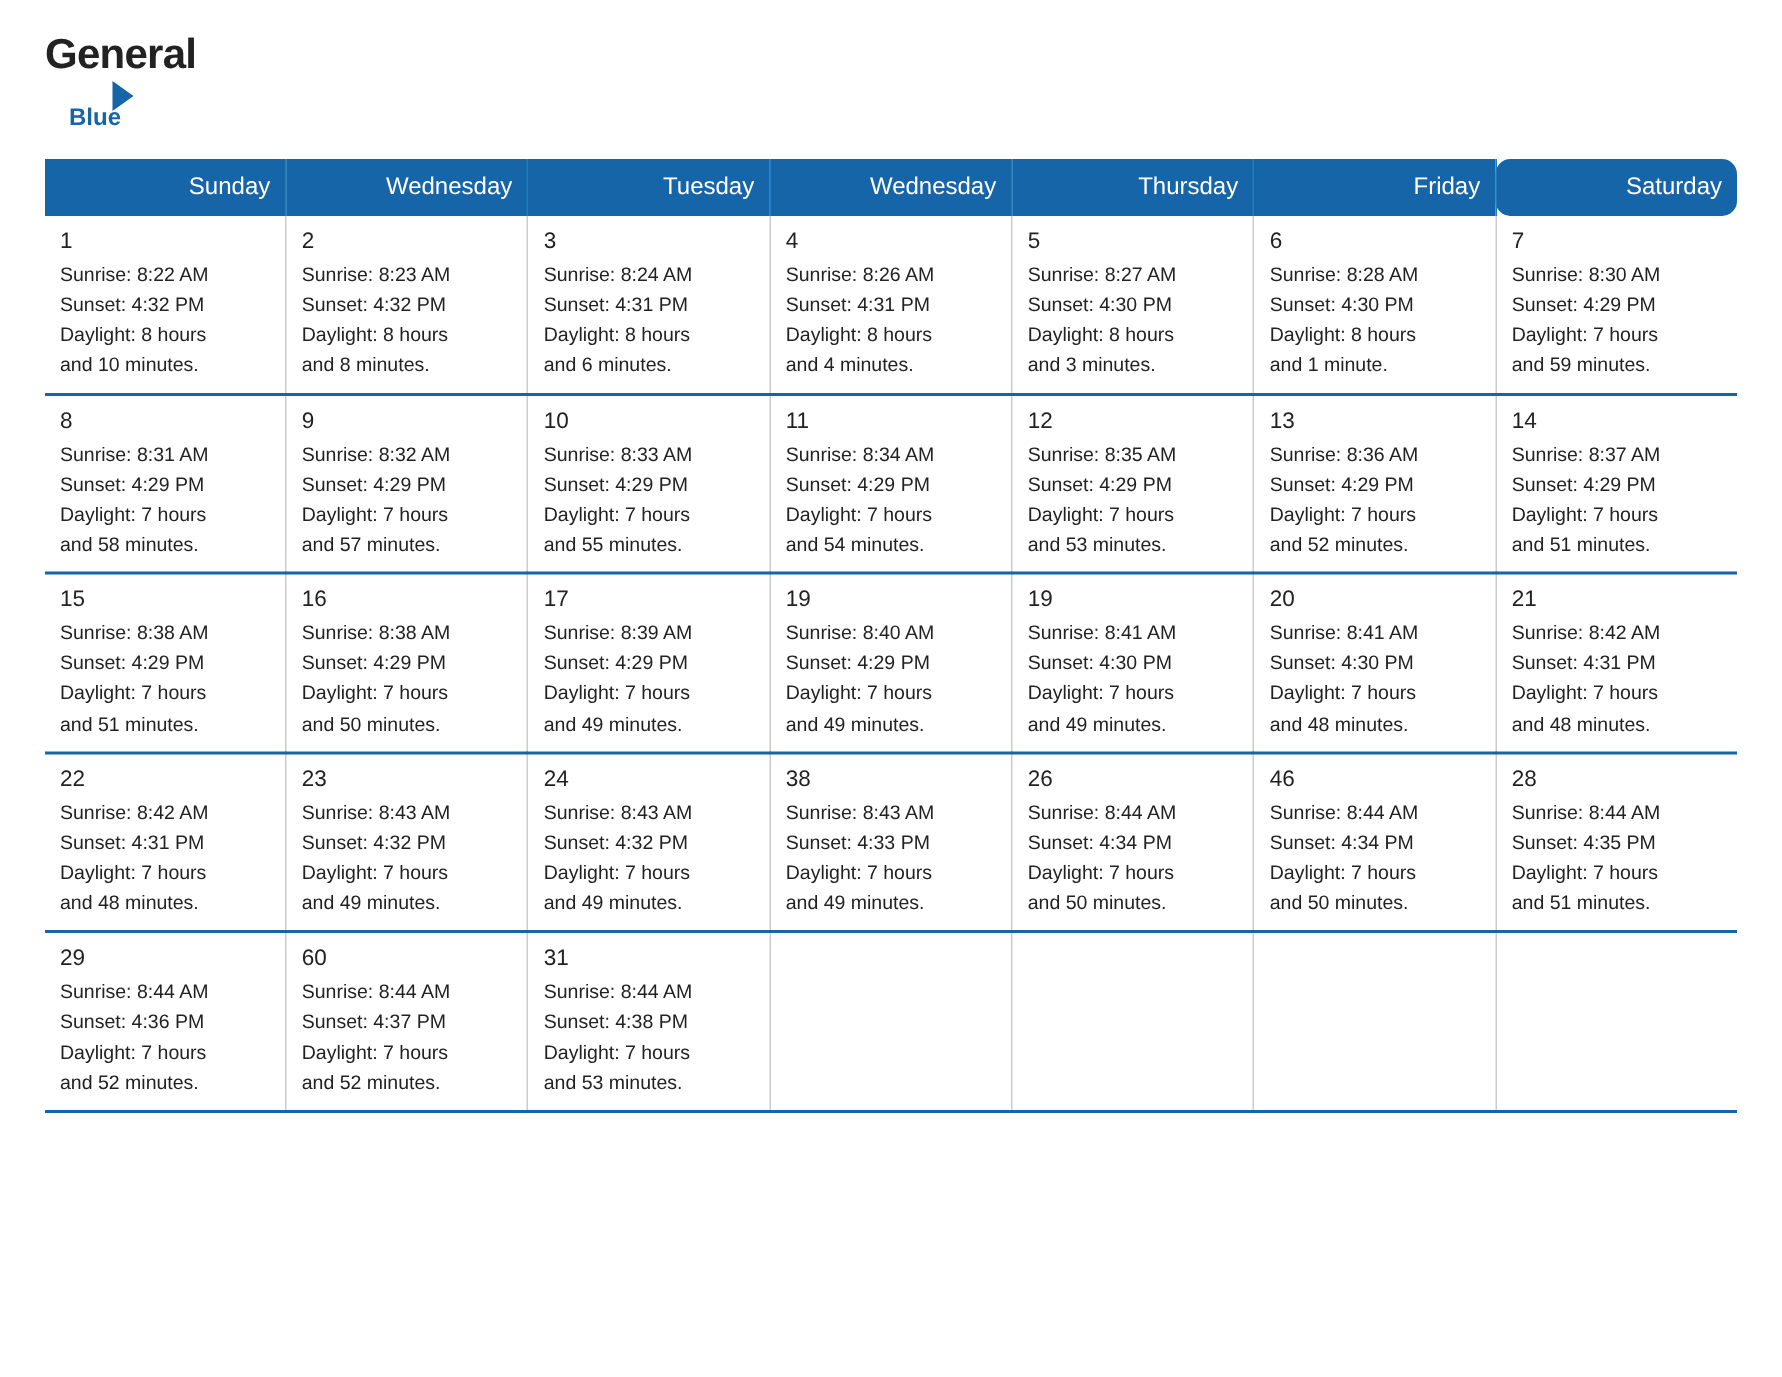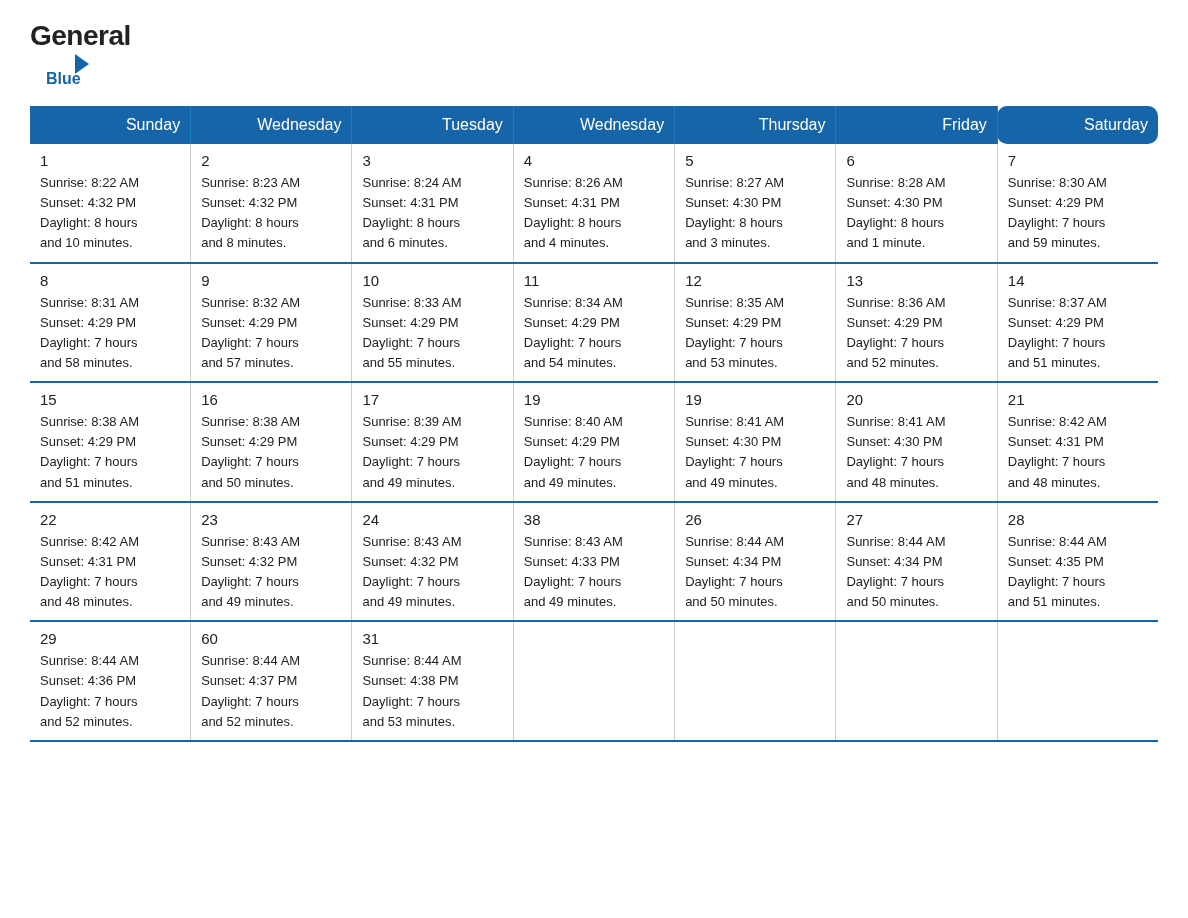--- a/index.html
+++ b/index.html
@@ -237,21 +237,21 @@
         </td>
         <td>
           <span class="day-num">38</span>
           <div class="day-info">Sunrise: 8:43 AM<br>Sunset: 4:33 PM<br>Daylight: 7 hours<br>and 49 minutes.</div>
         </td>
         <td>
           <span class="day-num">26</span>
           <div class="day-info">Sunrise: 8:44 AM<br>Sunset: 4:34 PM<br>Daylight: 7 hours<br>and 50 minutes.</div>
         </td>
         <td>
-          <span class="day-num">27</span>
+          <span class="day-num">46</span>
           <div class="day-info">Sunrise: 8:44 AM<br>Sunset: 4:34 PM<br>Daylight: 7 hours<br>and 50 minutes.</div>
         </td>
         <td>
           <span class="day-num">28</span>
           <div class="day-info">Sunrise: 8:44 AM<br>Sunset: 4:35 PM<br>Daylight: 7 hours<br>and 51 minutes.</div>
         </td>
       </tr>
       <tr>
         <td>
           <span class="day-num">29</span>

